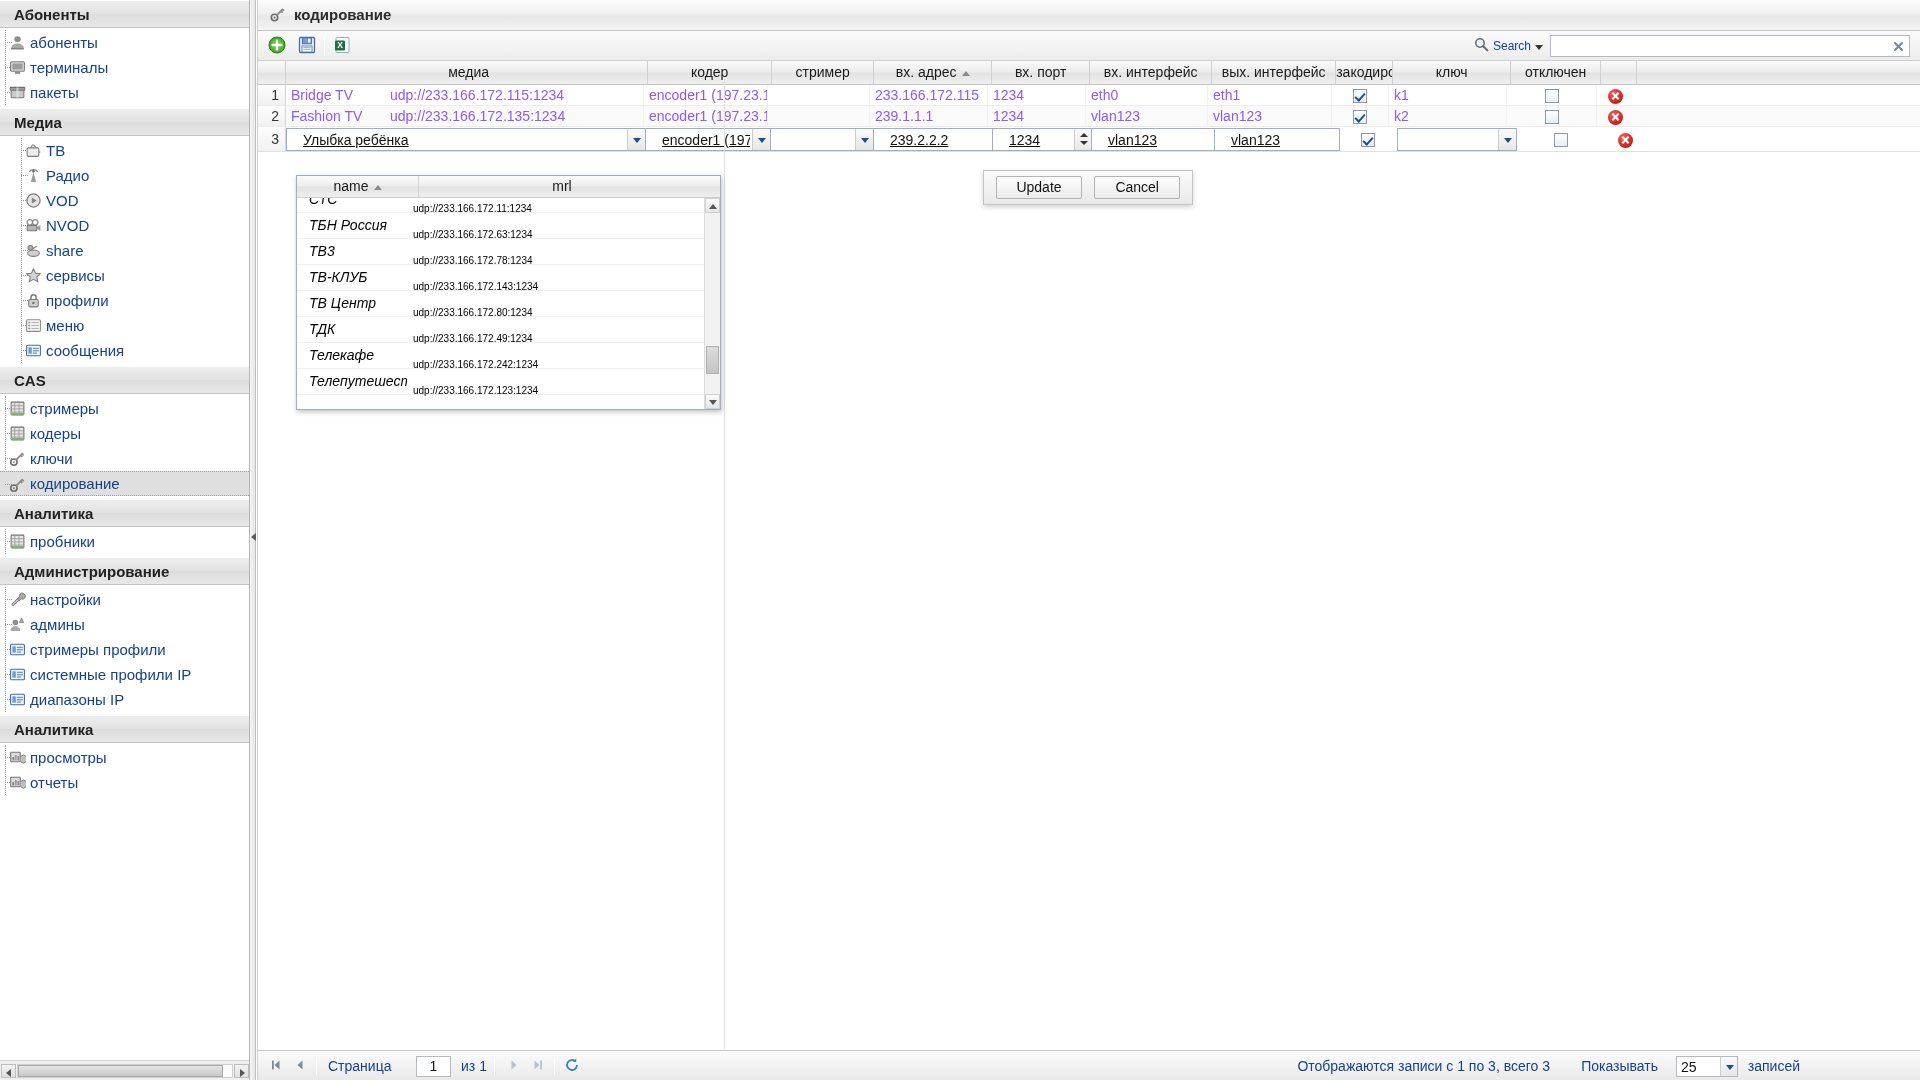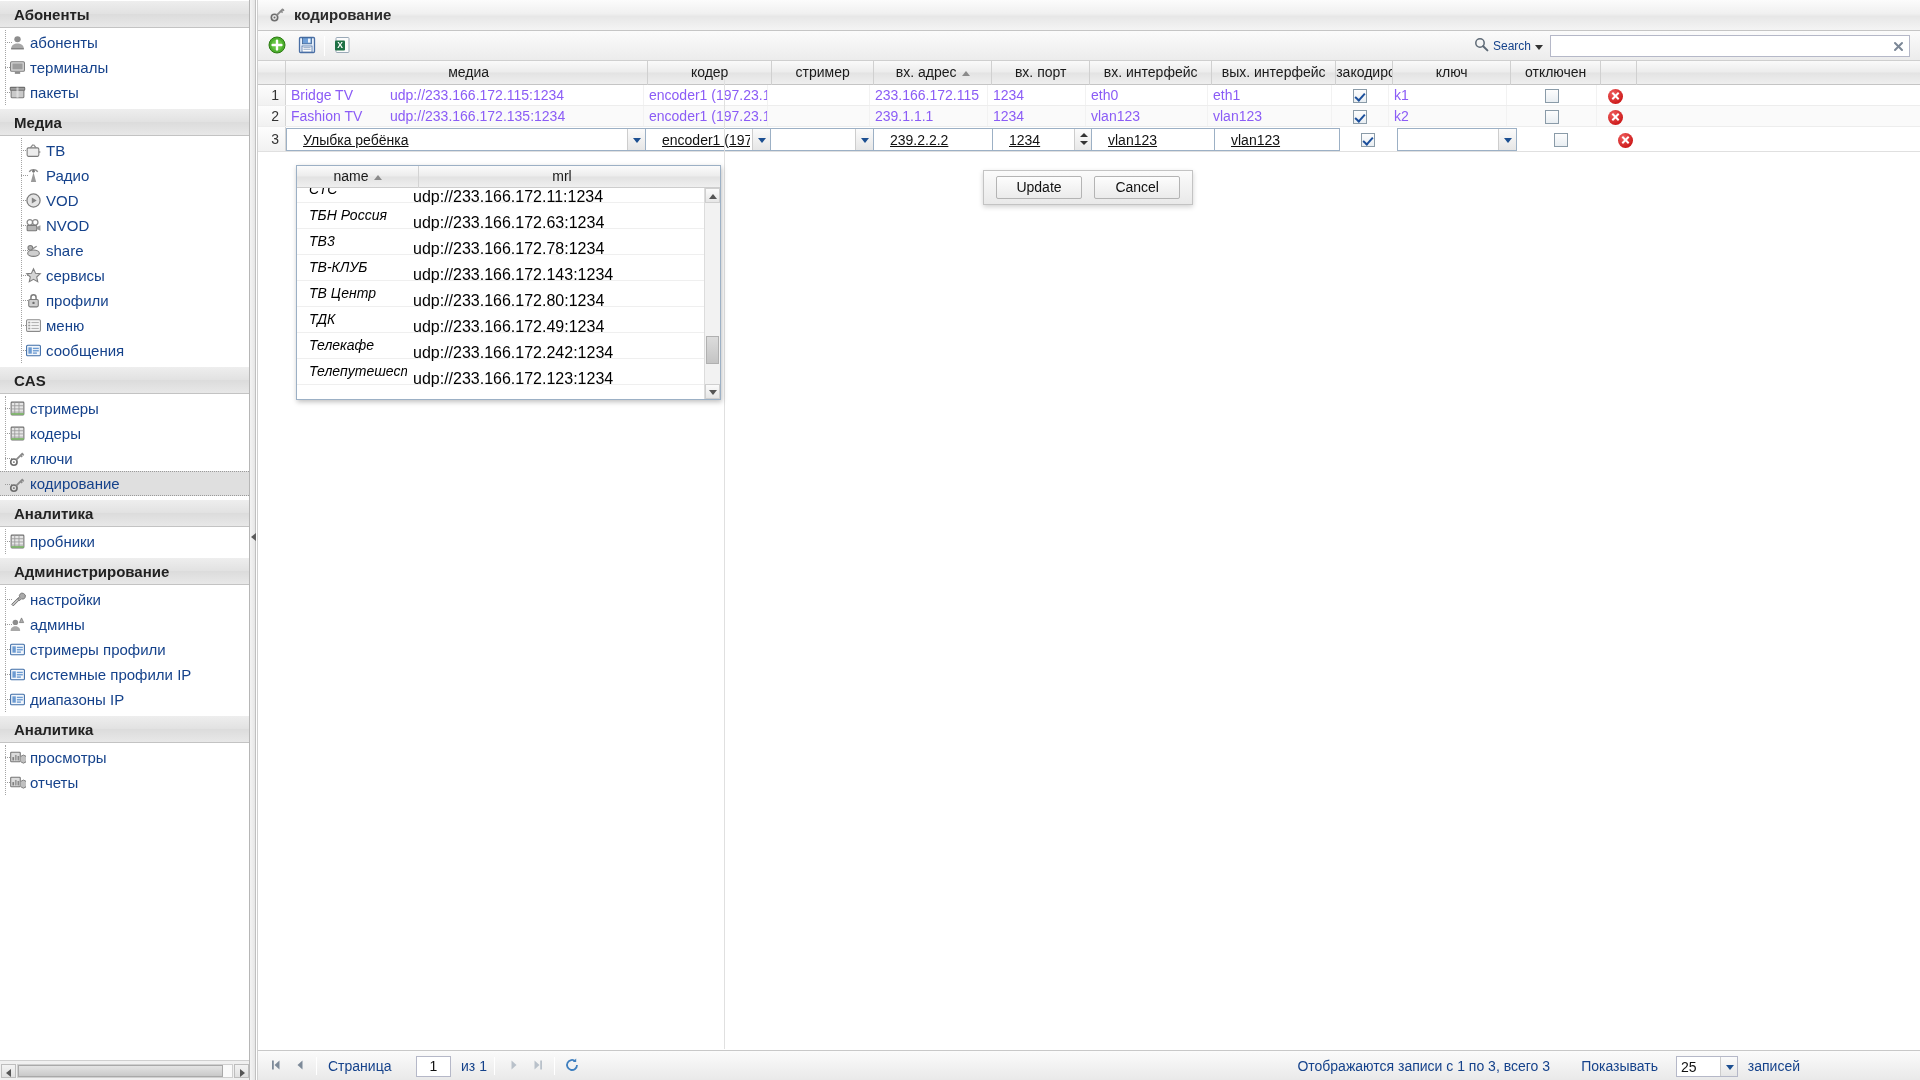--- a/index.html
+++ b/index.html
@@ -276,21 +276,21 @@
     font-size: 14px; color: #1a1a1a; border-right: 1px solid #d3d3d3; vertical-align: top;
   }
   #ddl-head .c .sa {
     display: inline-block; width: 0; height: 0; margin-left: 5px; vertical-align: middle;
     border-left: 4px solid transparent; border-right: 4px solid transparent;
     border-bottom: 5px solid #8a8a8a;
   }
   #ddl-body { position: relative; overflow: hidden; }
   .ddrow { position: relative; height: 26px; border-bottom: 1px solid #efefef; white-space: nowrap; }
   .ddrow .n { display: inline-block; width: 110px; padding-left: 12px; line-height: 25px; font-size: 14px; overflow: hidden; font-style: italic; }
-  .ddrow .m { display: inline-block; line-height: 25px; font-size: 16px; padding-left: 6px; }
+  .ddrow .m { display: inline-block; line-height: 25px; font-size: 10px; padding-left: 6px; }
   #ddl-sb {
     position: absolute; right: 0; top: 22px; width: 16px; bottom: 0;
     background: #f2f2f2; border-left: 1px solid #dcdcdc;
   }
   #ddl-sb .up, #ddl-sb .dn {
     position: absolute; left: 0; width: 15px; height: 15px;
     background: linear-gradient(to bottom,#fbfbfb,#e6e6e6); border: 1px solid #cfcfcf;
   }
   #ddl-sb .up { top: 0; } #ddl-sb .dn { bottom: 0; }
   #ddl-sb .up i { position: absolute; left: 3px; top: 5px; width:0;height:0;
@@ -695,21 +695,21 @@
           </div><span class="gcell" style="position:absolute;left:1081px;width:57px;text-align:center;line-height:25px;border:0;"><span class="chk on"></span></span><div class="ed" style="left:1139px;width:120px;">
             <span class="val"></span>
             <span class="trg">
               <i></i>
             </span>
           </div><span class="gcell" style="position:absolute;left:1258px;width:90px;text-align:center;line-height:25px;border:0;"><span class="chk"></span></span><span class="gcell" style="position:absolute;left:1349px;width:36px;text-align:center;line-height:25px;border:0;"><span class="delbtn"></span></span></div>
       </div>
 
     <div id="col-divider"></div>
 
-    <div id="ddl" style="left:38px; top:165px; width:425px; height:235px;">
+    <div id="ddl" style="left:38px; top:175px; width:425px; height:235px;">
       <div id="ddl-head"><span class="c" style="width:122px"><span>name</span><span class="sa"></span></span><span class="c" style="width:286px;border-right:0;"><span>mrl</span></span></div>
       <div id="ddl-body" style="height: 212px; width: 408px;">
           <div style="position:relative; margin-top:-11px;">
             <div class="ddrow"><span class="n">СТС</span><span class="m">udp://233.166.172.11:1234</span></div>
             <div class="ddrow"><span class="n">ТБН Россия</span><span class="m">udp://233.166.172.63:1234</span></div>
             <div class="ddrow"><span class="n">ТВ3</span><span class="m">udp://233.166.172.78:1234</span></div>
             <div class="ddrow"><span class="n">ТВ-КЛУБ</span><span class="m">udp://233.166.172.143:1234</span></div>
             <div class="ddrow"><span class="n">ТВ Центр</span><span class="m">udp://233.166.172.80:1234</span></div>
             <div class="ddrow"><span class="n">ТДК</span><span class="m">udp://233.166.172.49:1234</span></div>
             <div class="ddrow"><span class="n">Телекафе</span><span class="m">udp://233.166.172.242:1234</span></div>

